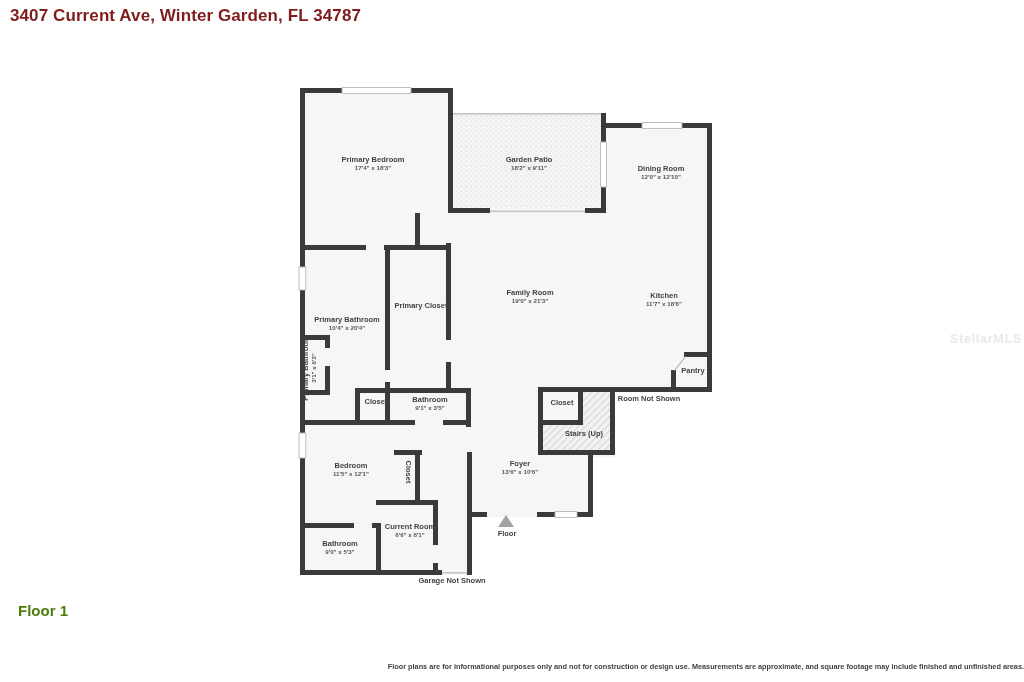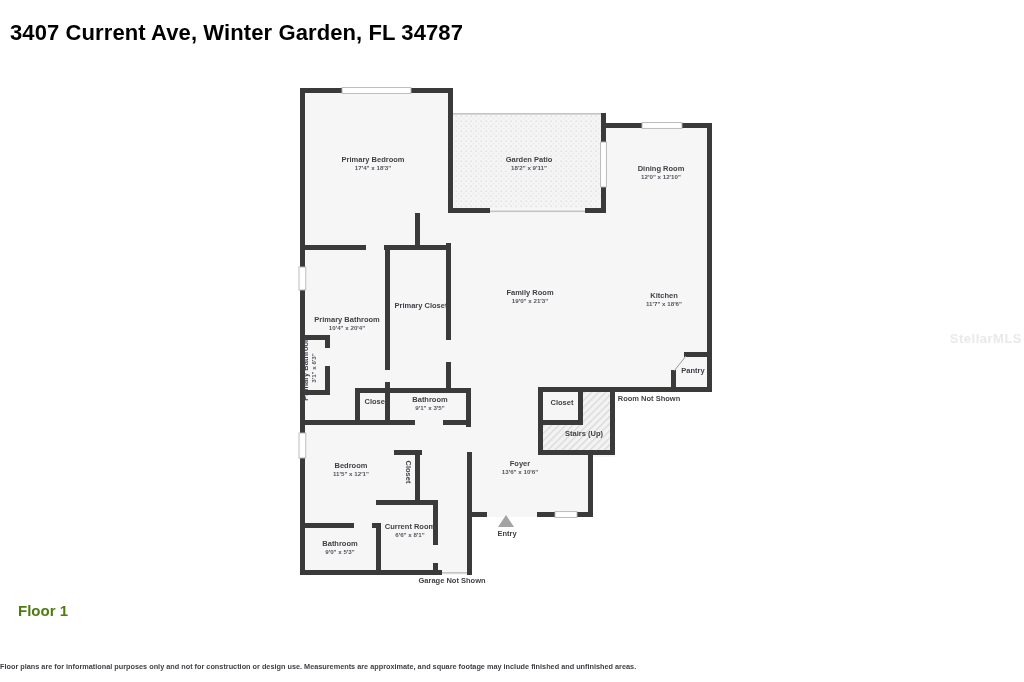--- a/index.html
+++ b/index.html
@@ -3,34 +3,34 @@
 <meta charset="utf-8">
 <style>
   html,body{margin:0;padding:0;}
   body{
     width:1024px;height:682px;position:relative;overflow:hidden;
     background:#ffffff;
     font-family:"Liberation Sans","DejaVu Sans",sans-serif;
     -webkit-font-smoothing:antialiased;
   }
   .page-title{
-    position:absolute;left:10px;top:20px;
-    font-size:22px;font-weight:700;color:#000000;letter-spacing:.1px;
+    position:absolute;left:10px;top:6px;
+    font-size:17px;font-weight:700;color:#7f1d1d;letter-spacing:.1px;
   }
   .floor-label{
     position:absolute;left:18px;top:602px;
     font-size:15px;font-weight:700;color:#4d7c0f;
   }
   .watermark{
     position:absolute;right:2px;top:331px;
     font-size:13px;font-weight:700;color:#e9e9e9;letter-spacing:.5px;
   }
   .disclaimer{
     position:absolute;left:0;top:662px;width:100%;
-    text-align:left;font-size:7.3px;font-weight:700;color:#3f3f46;
+    text-align:right;font-size:7.3px;font-weight:700;color:#3f3f46;
   }
   svg.plan{position:absolute;left:0;top:0;}
   .room{
     position:absolute;transform:translate(-50%,0);
     text-align:center;white-space:nowrap;color:#3f3f46;z-index:5;
   }
   .room .rl{font-size:7.5px;font-weight:700;line-height:1.25;}
   .room .rd{font-size:6.2px;font-weight:600;color:#55555e;line-height:1.3;}
   .room.vert{transform:translate(-50%,-50%) rotate(-90deg);}
   .room.vert-cw{transform:translate(-50%,-50%) rotate(90deg);}
@@ -236,21 +236,21 @@
 <div class="room vert-cw" style="left:408px;top:472px">
   <div class="rl">Closet</div>
 </div>
 
 <div class="room" style="left:520px;top:459px">
   <div class="rl">Foyer</div>
   <div class="rd">13'6" x 10'6"</div>
 </div>
 
 <div class="room" style="left:507px;top:529px">
-  <div class="rl">Entry</div>
+  <div class="rl">Floor</div>
 </div>
 
 <div class="room" style="left:410px;top:522px">
   <div class="rl">Current Room</div>
   <div class="rd">6'6" x 8'1"</div>
 </div>
 
 <div class="room" style="left:340px;top:539px">
   <div class="rl">Bathroom</div>
   <div class="rd">9'0" x 5'3"</div>

